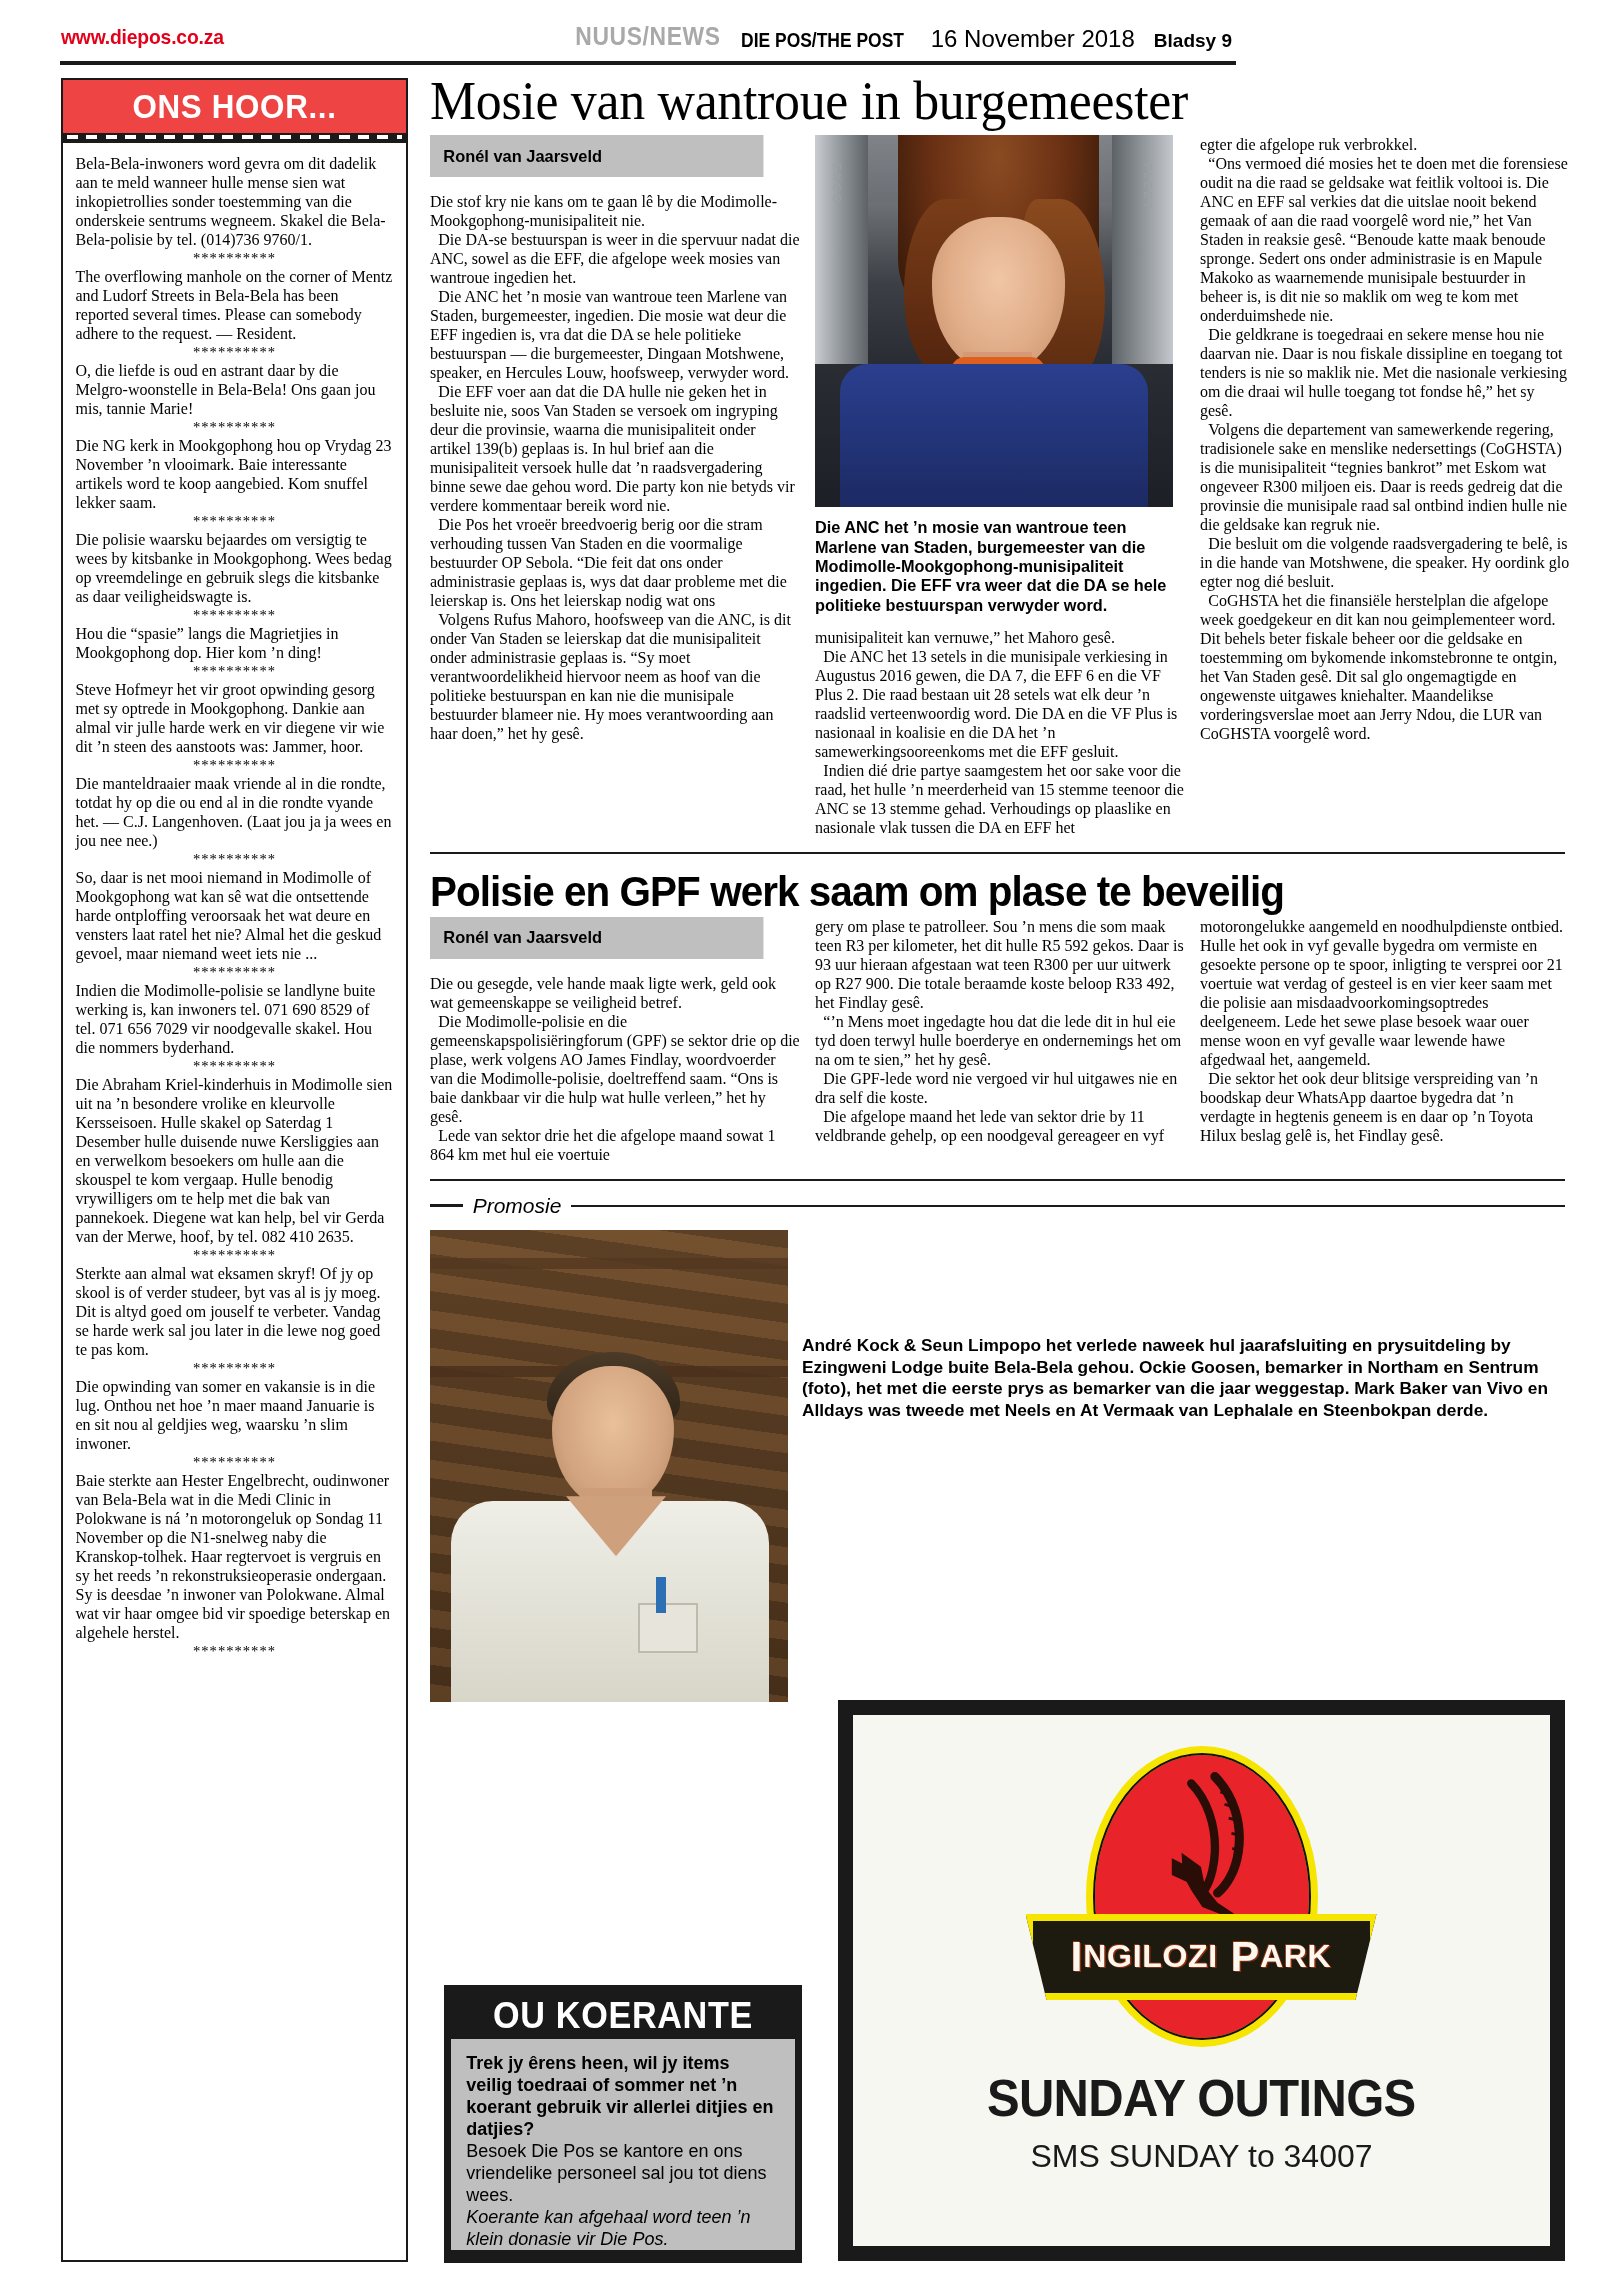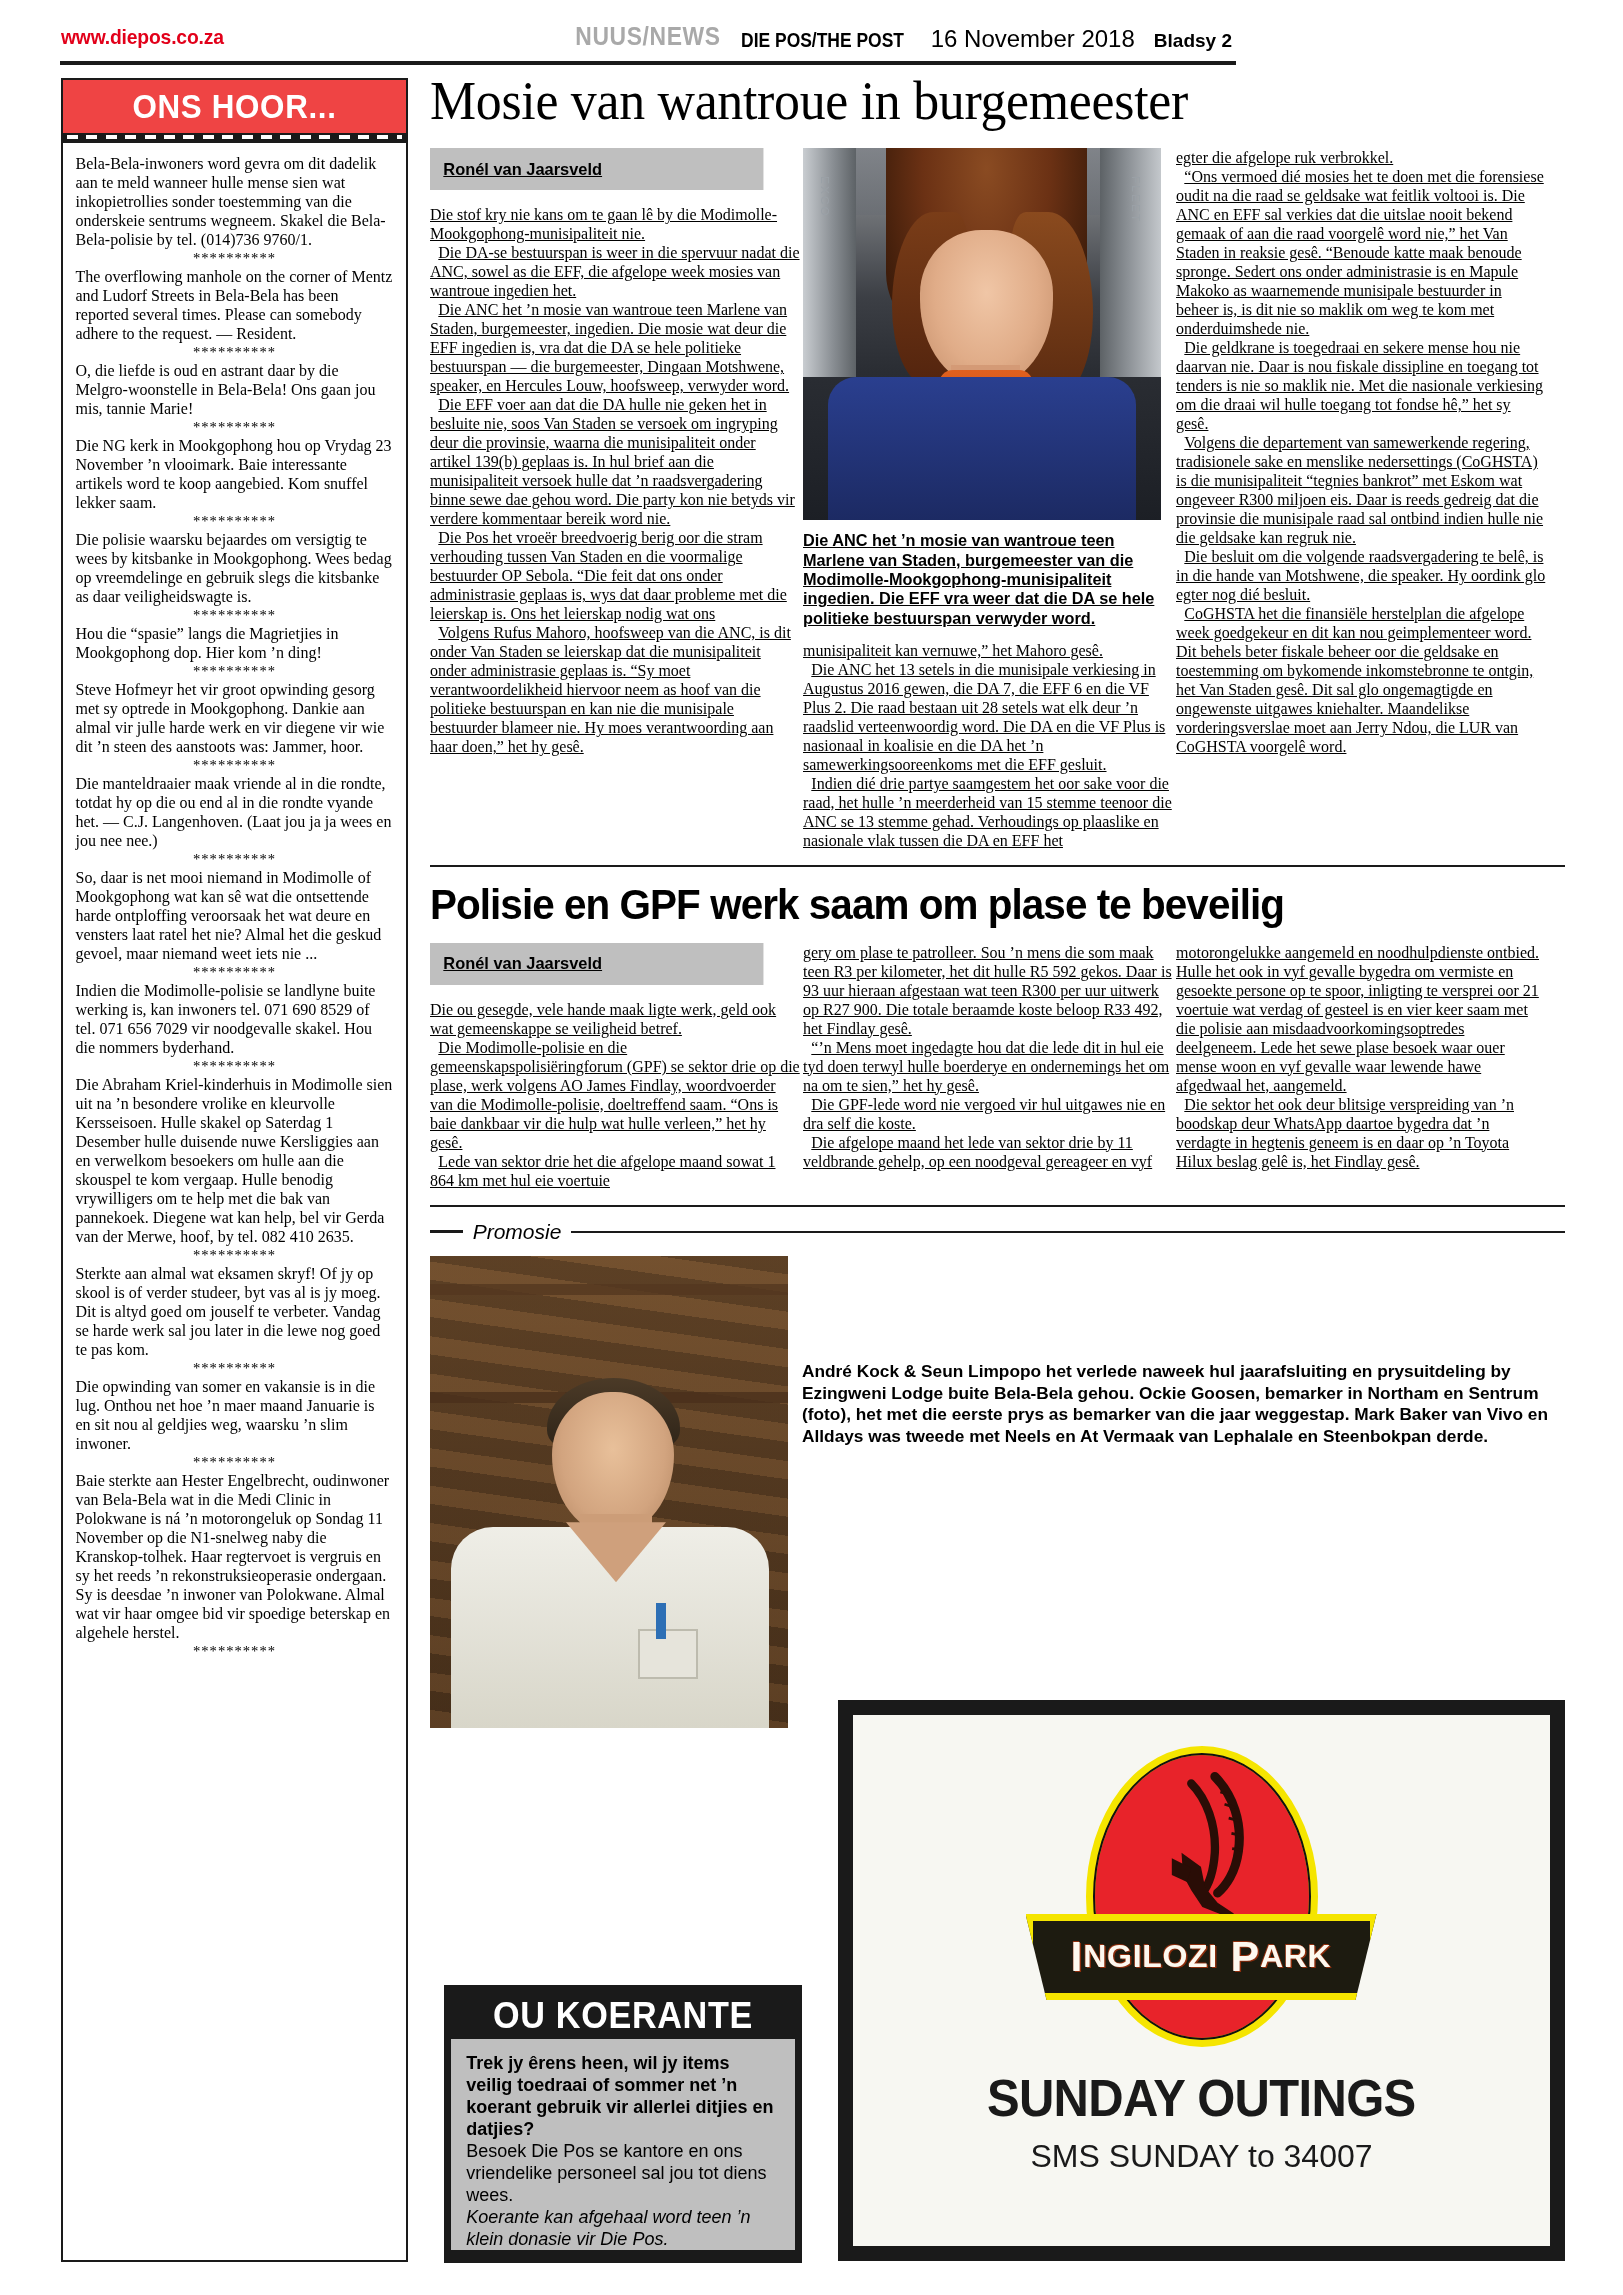--- a/index.html
+++ b/index.html
@@ -84,23 +84,22 @@
     font-family:"Liberation Serif","DejaVu Serif",serif;
     font-size:54px; line-height:58px; font-weight:normal;
     letter-spacing:-0.3px; margin:0; padding:0 0 4.2px 0;
     transform:scaleX(0.96); transform-origin:left top;
   }
 
   
   .cols3 {
     display:grid;
     grid-template-columns: 370px 370px 370px;
-    column-gap: 3px;
-    margin-top:14px;
-    text-decoration:underline;
+    column-gap: 15px;
+    margin-top:1px;
   }
   .byline-box {
     background:#bfbfbf; height:42px; width:351px;
     display:flex; align-items:center; padding-left:14px;
     font-family:"Liberation Sans","DejaVu Sans",sans-serif;
     font-weight:bold; font-size:17.3px; margin-bottom:15.3px;
     transform:scaleX(0.95); transform-origin:left center;
   }
   .bodytext {
     font-size:16px; line-height:19px; text-align:left;
@@ -319,21 +318,21 @@
 </style>
 </head>
 <body>
 
 <div class="masthead">
   <div class="masthead-url">www.diepos.co.za</div>
   <div class="masthead-section">NUUS/NEWS</div>
   <div class="masthead-right">
     <span class="paper">DIE POS/THE POST</span>
     <span class="date">16 November 2018</span>
-    <span class="page">Bladsy 2</span>
+    <span class="page">Bladsy 9</span>
   </div>
   <div class="masthead-rule"></div>
 </div>
 
 <div class="onshoor">
   <div class="onshoor-head">
     <div class="onshoor-head-title">ONS HOOR...</div>
   </div>
   <div class="onshoor-dash"></div>
   <div class="onshoor-body" id="onshoor-body">

